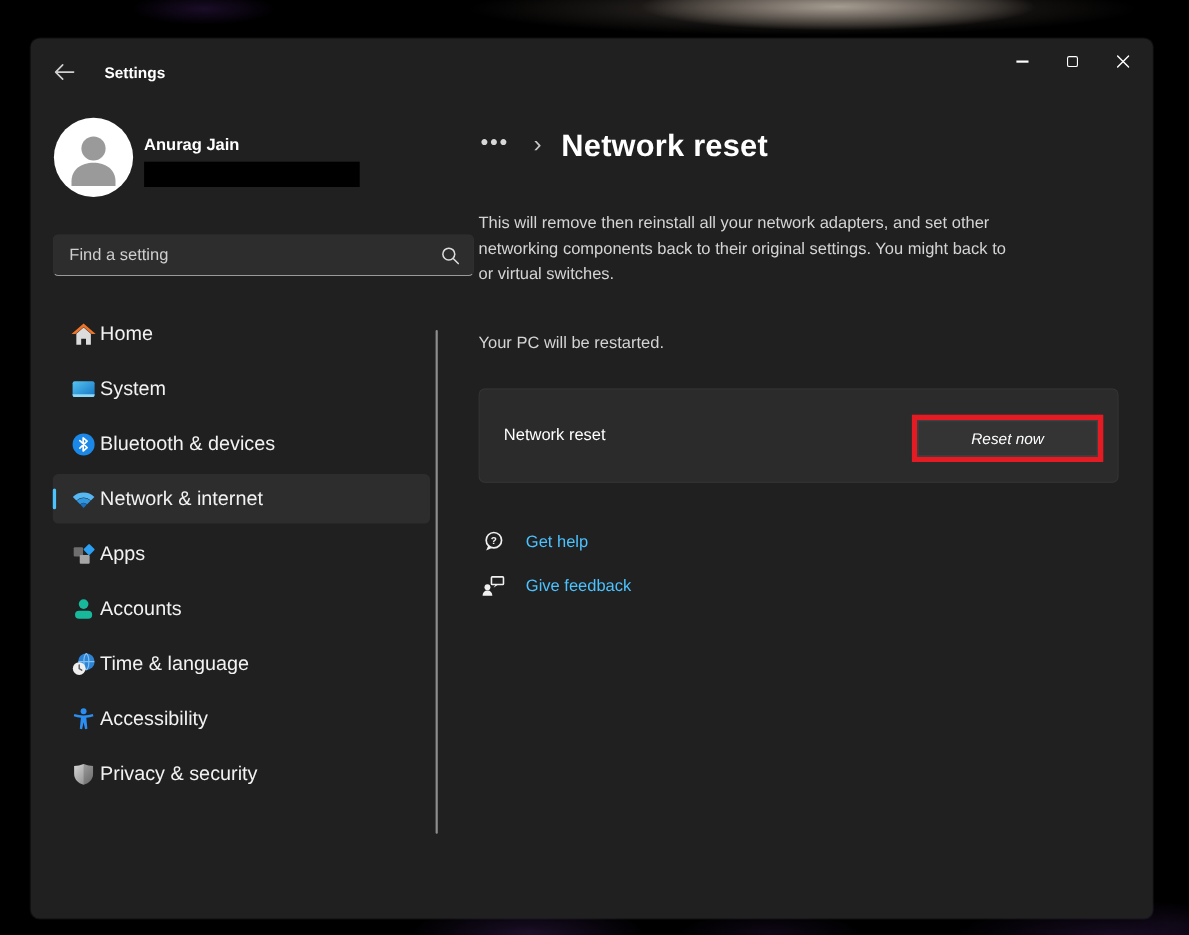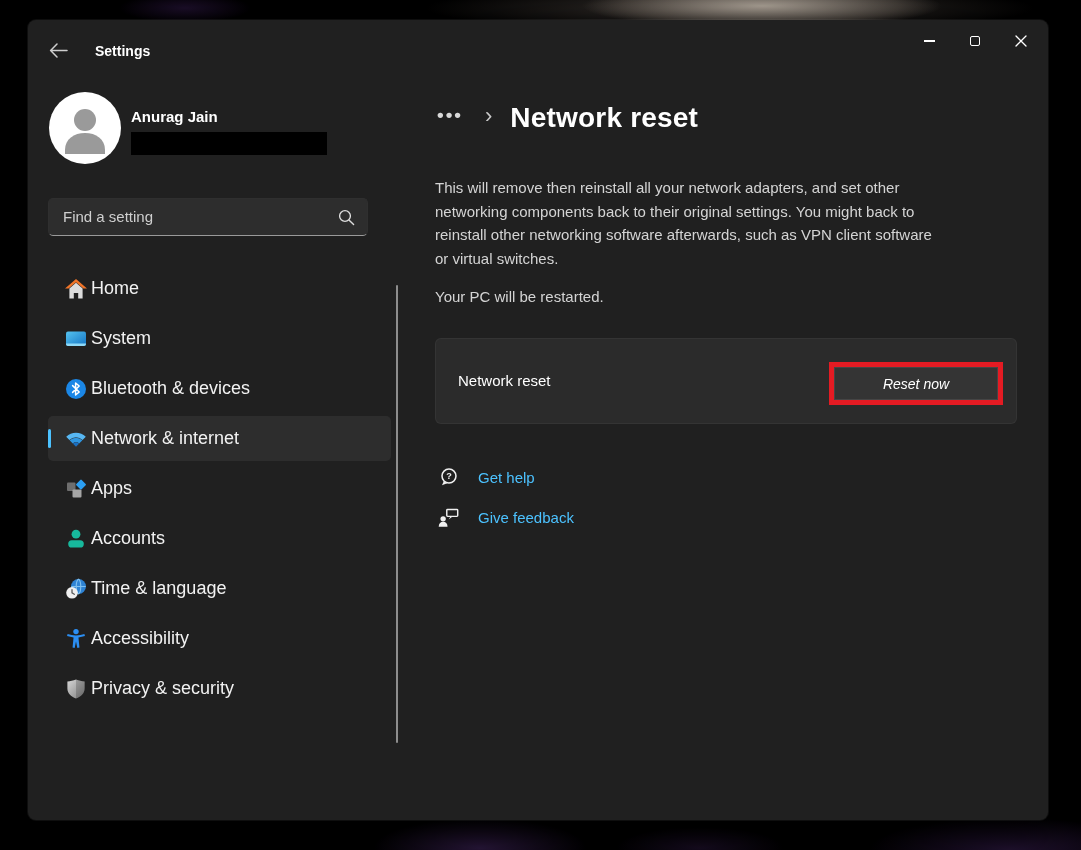--- a/index.html
+++ b/index.html
@@ -11,39 +11,39 @@
       radial-gradient(430px 34px at 730px 8px, rgba(105,95,88,0.55), transparent 72%),
       radial-gradient(90px 20px at 185px 8px, rgba(60,30,90,0.45), transparent 75%),
       radial-gradient(150px 42px at 480px 848px, rgba(80,45,115,0.5), transparent 72%),
       radial-gradient(200px 46px at 1010px 850px, rgba(72,38,105,0.45), transparent 72%),
       radial-gradient(120px 30px at 700px 848px, rgba(55,30,80,0.4), transparent 72%),
       #000;
     position:relative;
     color:#fff;
   }
   .window{
-    position:absolute; left:28px; top:20px; width:1020px; height:800px;
+    position:absolute; left:28px; top:35px; width:1020px; height:800px;
     background:#202020; border-radius:8px; overflow:hidden;
     box-shadow:0 0 0 1px rgba(255,255,255,0.055), 0 12px 40px rgba(0,0,0,0.6);
   }
   
   .back-btn{ position:absolute; left:15px; top:16px; width:30px; height:28px;
     display:flex; align-items:center; justify-content:center; border-radius:4px; cursor:pointer;}
   .app-title{ position:absolute; left:67px; top:23px; font-size:14px; font-weight:700; color:#fff; }
   .tb-controls{ position:absolute; right:4px; top:0; display:flex; height:42px; }
   .tb-btn{ width:46px; height:42px; display:flex; align-items:center; justify-content:center; cursor:pointer; }
   .glyph-min{ width:11px; height:1.4px; background:#fff; display:block; }
   .glyph-max{ width:10px; height:10px; border:1.4px solid #fff; border-radius:2px; display:block; }
   
   .profile{ position:absolute; left:21px; top:72px; width:310px; height:72px; cursor:pointer;}
   .avatar{ position:absolute; left:0; top:0; width:72px; height:72px; border-radius:50%; background:#fff; overflow:hidden;}
   .profile-name{ position:absolute; left:82px; top:16px; font-size:15px; font-weight:700; color:#fff; }
   .redaction{ position:absolute; left:82px; top:40px; width:196px; height:23px; background:#000; }
   
-  .search-box{ position:absolute; left:20px; top:178px; width:320px; height:38px;
+  .search-box{ position:absolute; left:20px; top:178px; width:383px; height:38px;
     background:#2d2d2d; border:1px solid #2f2f2f; border-bottom:1px solid #9a9a9a; border-radius:5px; }
   .search-box input{ width:100%; height:100%; background:transparent; border:none; outline:none;
     color:#e8e8e8; font-size:15px; font-family:"Liberation Sans",sans-serif; padding:0 40px 2px 14px; }
   .search-box input::placeholder{ color:#cfcfcf; }
   .search-icon{ position:absolute; right:12px; top:10px; width:17px; height:17px; cursor:pointer;}
   
   .nav{ position:absolute; left:20px; top:246px; width:343px; }
   .nav-item{ position:relative; height:45px; margin-bottom:5px; border-radius:5px;
     display:flex; align-items:center; padding-left:15px; cursor:pointer; }
   .nav-item.selected{ background:#2d2d2d; }
@@ -237,21 +237,20 @@
 
   <div class="breadcrumb">
     <span class="crumb-ellipsis">•••</span>
     <span class="crumb-sep">›</span>
     <span class="page-title">Network reset</span>
   </div>
 
   <div class="description">
     <div>This will remove then reinstall all your network adapters, and set other</div>
     <div>networking components back to their original settings. You might back to</div>
-    <div>reinstall other networking software afterwards, such as VPN client software</div>
     <div>or virtual switches.</div>
   </div>
 
   <div class="restart-note">Your PC will be restarted.</div>
 
   <div class="reset-card">
     <div class="reset-card-label">Network reset</div>
     <div class="annotation-box">
       <div class="reset-btn">Reset now</div>
     </div>

